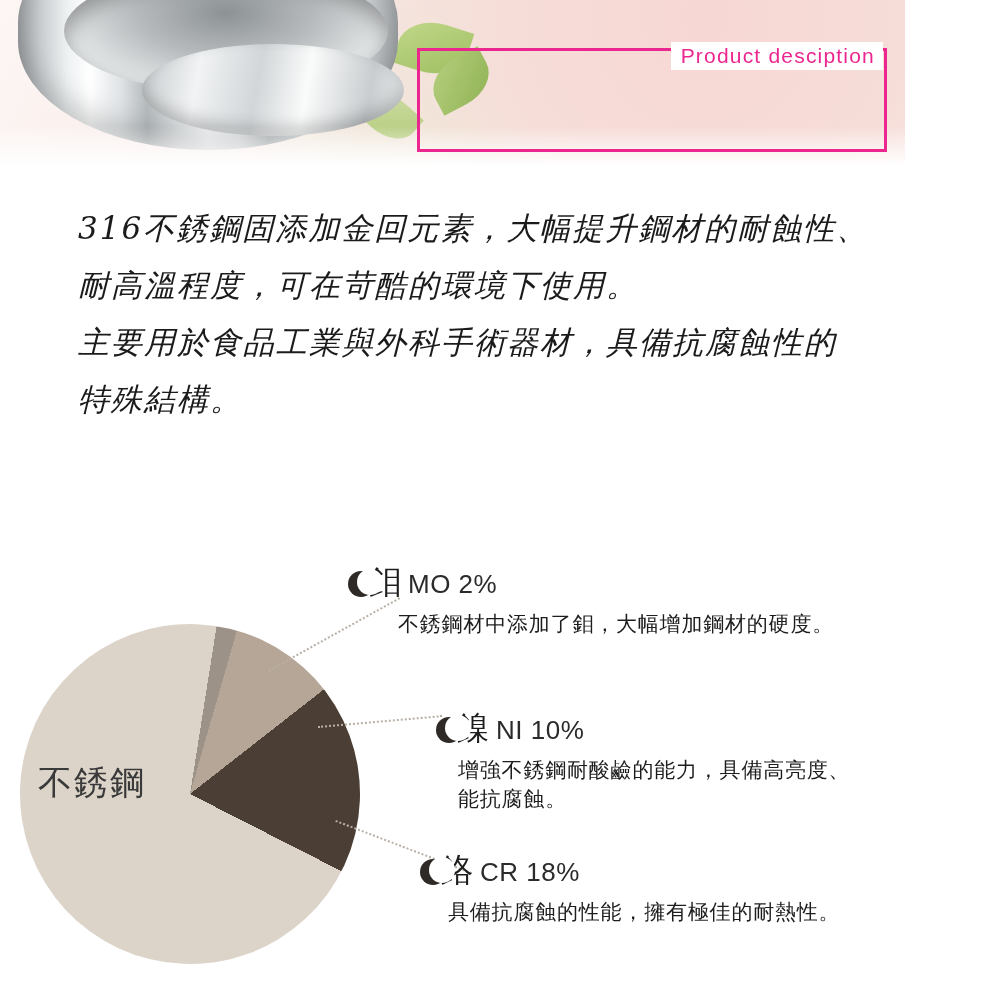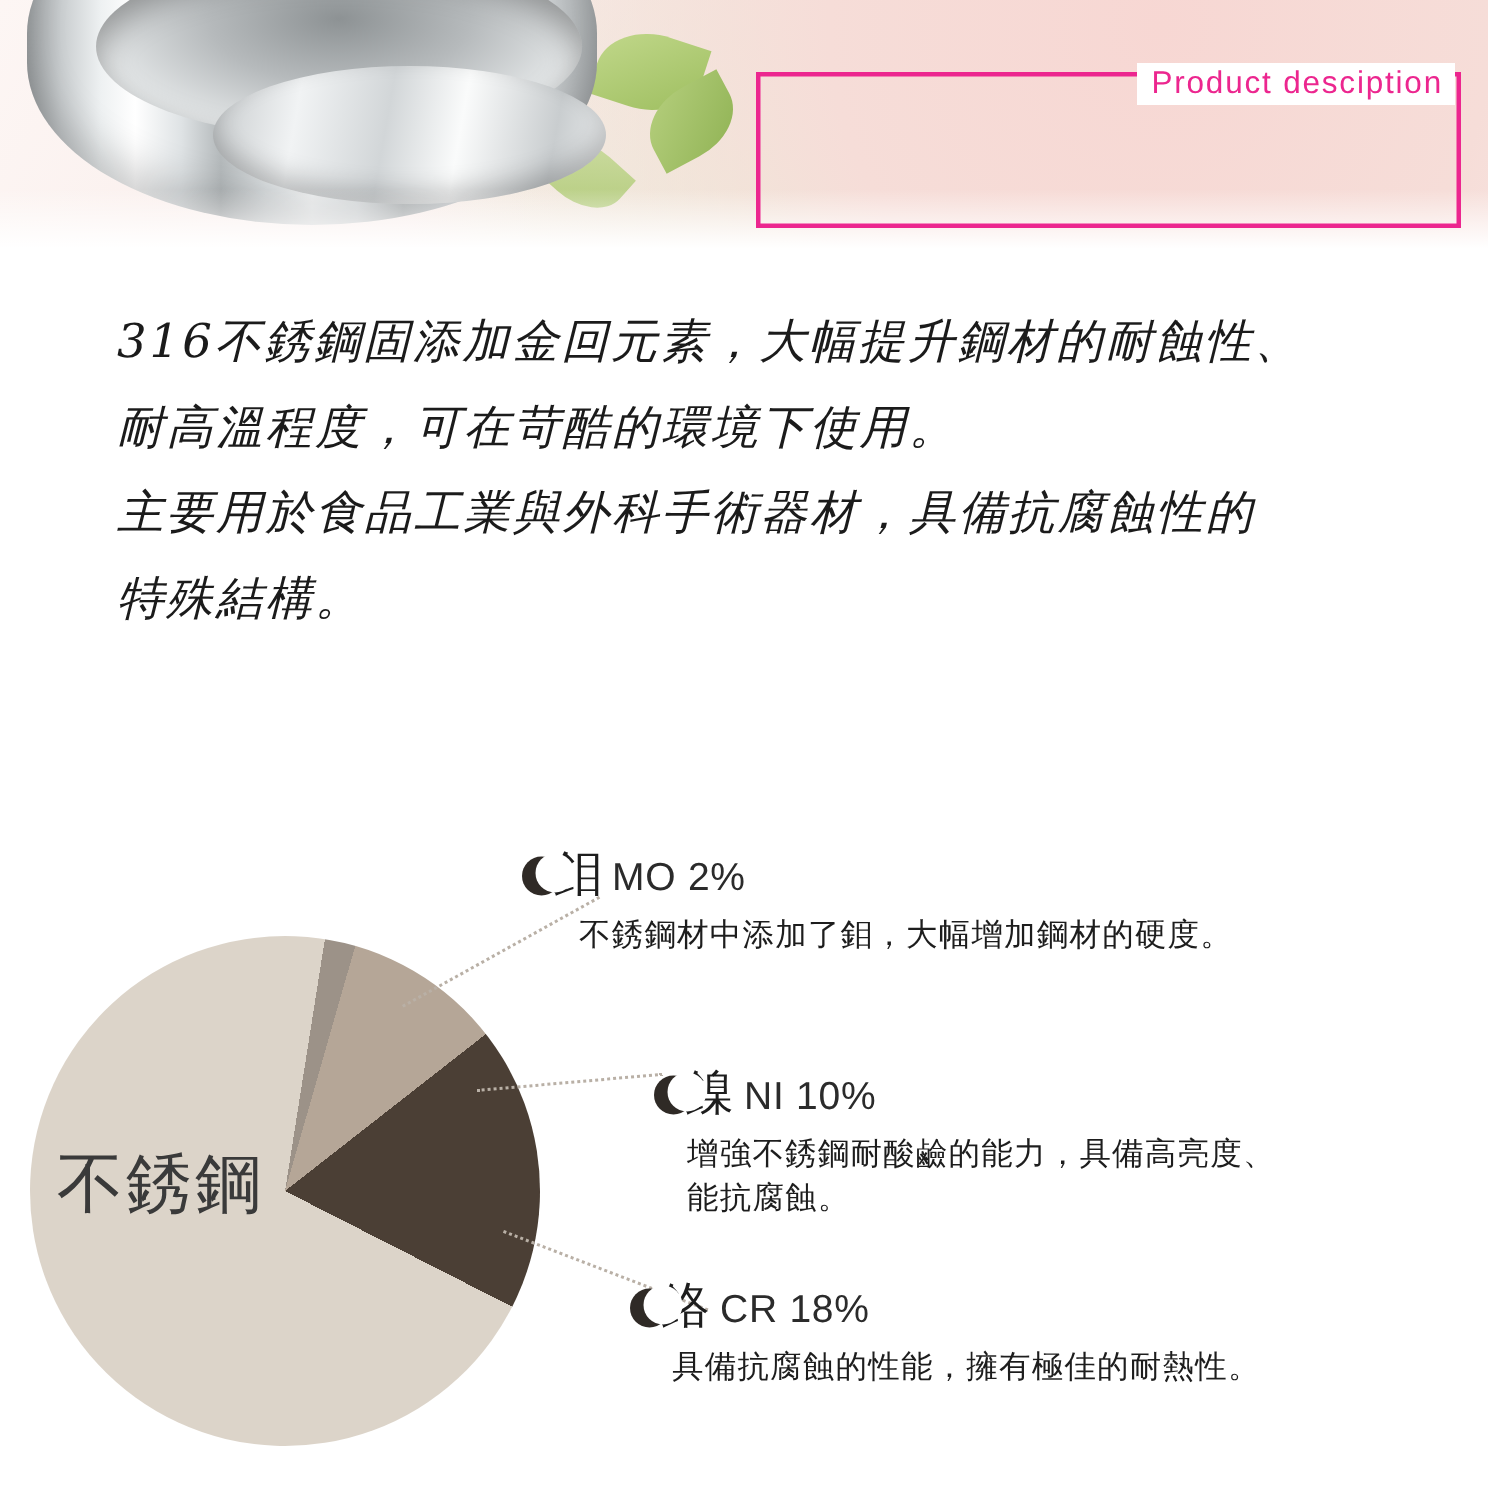--- a/index.html
+++ b/index.html
@@ -11,21 +11,21 @@
     height: 1000px;
     background: #ffffff;
     font-family: "Liberation Sans", sans-serif;
     overflow: hidden;
     position: relative;
   }
 
   
   .hero {
     position: relative;
-    width: 992px;
+    width: 905px;
     height: 172px;
     overflow: hidden;
     background: #22c55e;
   }
   .hero-bg {
     position: absolute;
     inset: 0;
     background:
       radial-gradient(circle at 78% 10%, #f7d7d3 0%, #f6ddd8 28%, rgba(246,228,224,0) 60%),
       radial-gradient(circle at 52% 85%, #e9f0d9 0%, rgba(233,240,217,0) 45%),
@@ -178,21 +178,21 @@
       #b5a697 25deg 61deg,
       #4b3f35 61deg 126deg,
       #dcd4c9 126deg 360deg
     );
     transform: rotate(-9deg);
   }
   .pie-label {
     position: absolute;
     left: 38px;
     top: 212px;
-    font-size: 44px;
+    font-size: 34px;
     color: #3a3a3a;
     letter-spacing: 2px;
   }
 
   .leader {
     position: absolute;
     border-top: 2px dotted #b9b0a6;
     transform-origin: 0 0;
   }
   .leader-mo { left: 268px; top: 122px; width: 150px; transform: rotate(-29deg); }
@@ -241,21 +241,21 @@
   }
   .callout-desc {
     font-size: 21px;
     line-height: 29px;
     color: #1d1d1d;
     letter-spacing: .8px;
     margin-top: 4px;
   }
 
   .co-mo { left: 348px; top: 12px; }
-  .co-mo .callout-desc { margin-left: 38px; }
+  .co-mo .callout-desc { margin-left: 50px; }
   .co-ni { left: 436px; top: 158px; }
   .co-ni .callout-desc { margin-left: 22px; }
   .co-cr { left: 420px; top: 300px; }
   .co-cr .callout-desc { margin-left: 28px; }
 </style>
 </head>
 <body>
 
 <div class="hero">
   <div class="hero-bg"></div>

